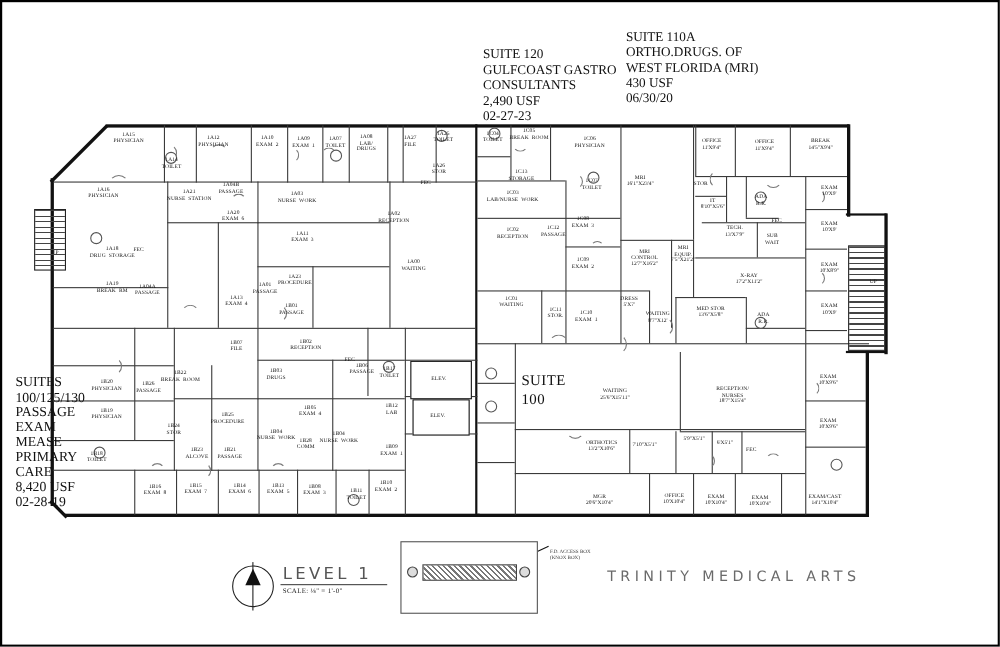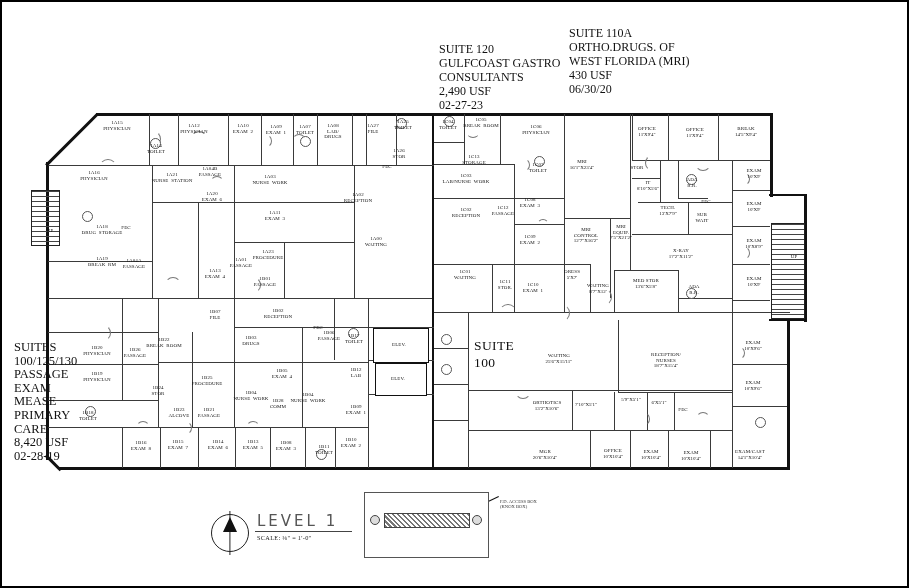--- a/index.html
+++ b/index.html
@@ -339,17 +339,18 @@
       <div class="ln">SUITE</div>
       <div class="ln">100</div>
     </div>
 
   <div class="north" style="left:209px;top:512px;">
     <div class="nline"></div>
     <div class="ntri"></div>
   </div>
   <div class="level-title" style="left:253px;top:510px;">LEVEL  1</div>
   <div class="scale-note" style="left:255px;top:532px;">SCALE: ⅛" = 1'-0"</div>
+  <div class="trinity" style="left:550px;top:515px;">TRINITY  MEDICAL  ARTS</div>
   <div class="knoxlabel" style="left:498px;top:497px;">
       <div class="ln">F.D. ACCESS BOX</div>
       <div class="ln">(KNOX BOX)</div>
     </div>
 </div>
 
 </body></html>

